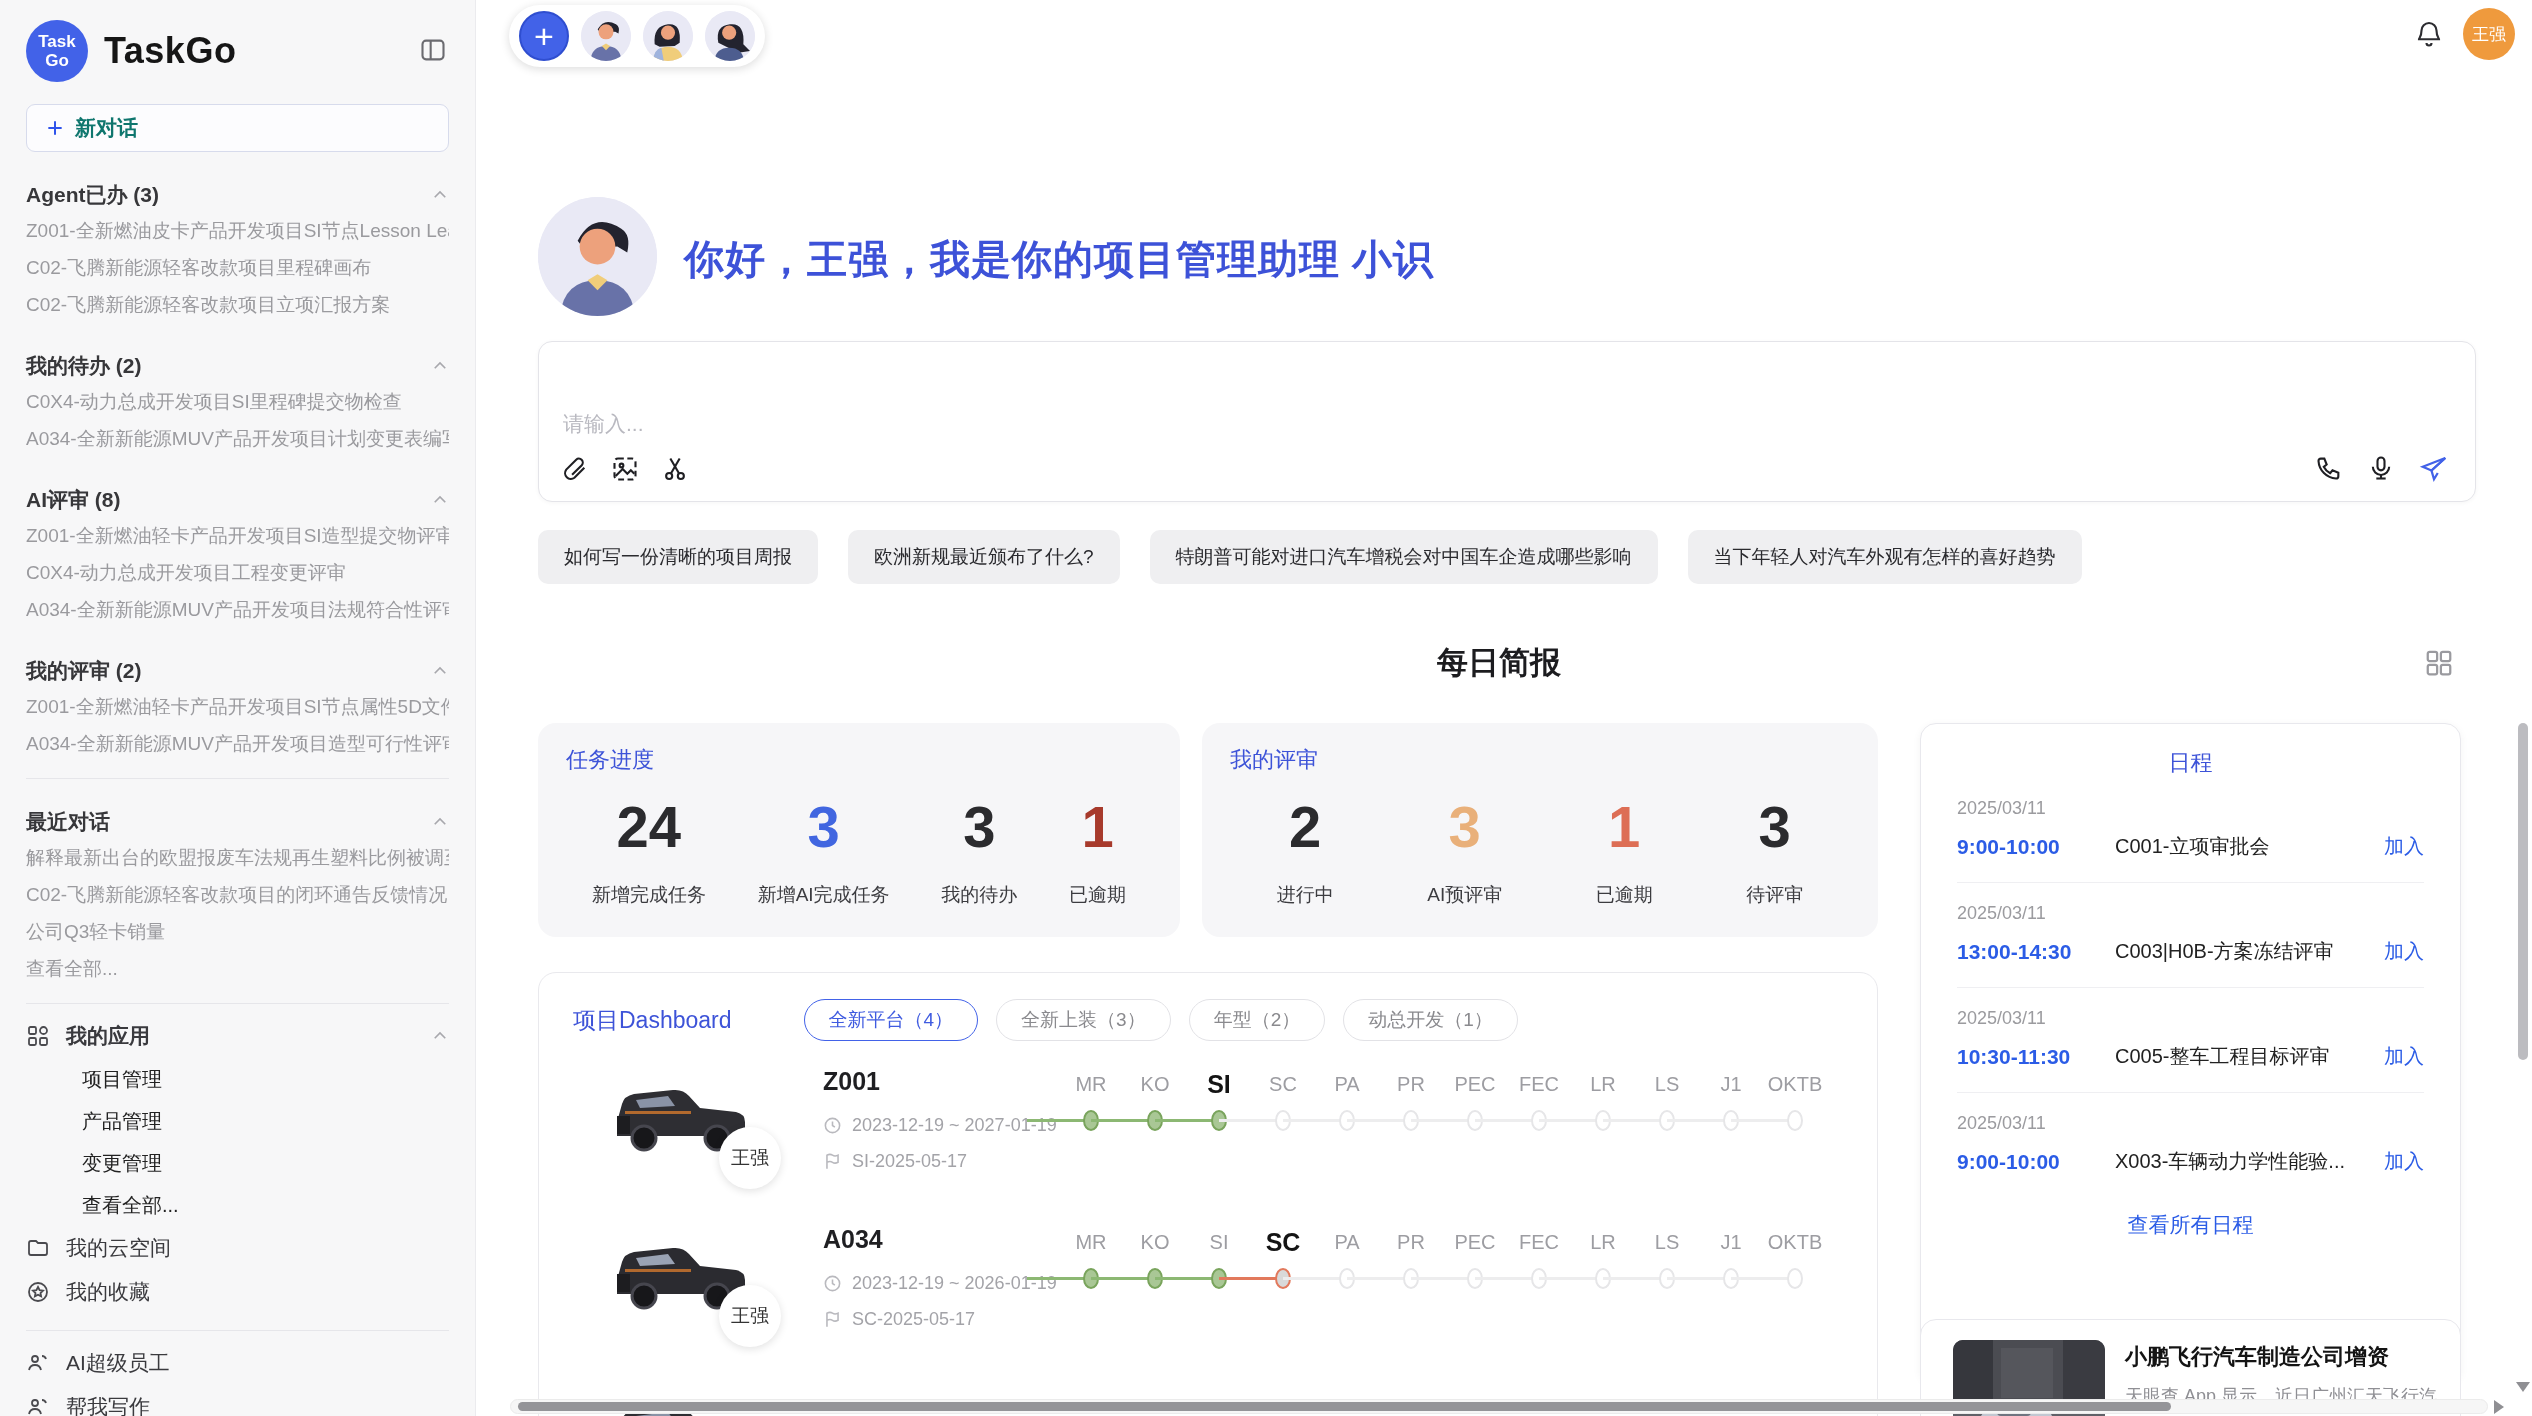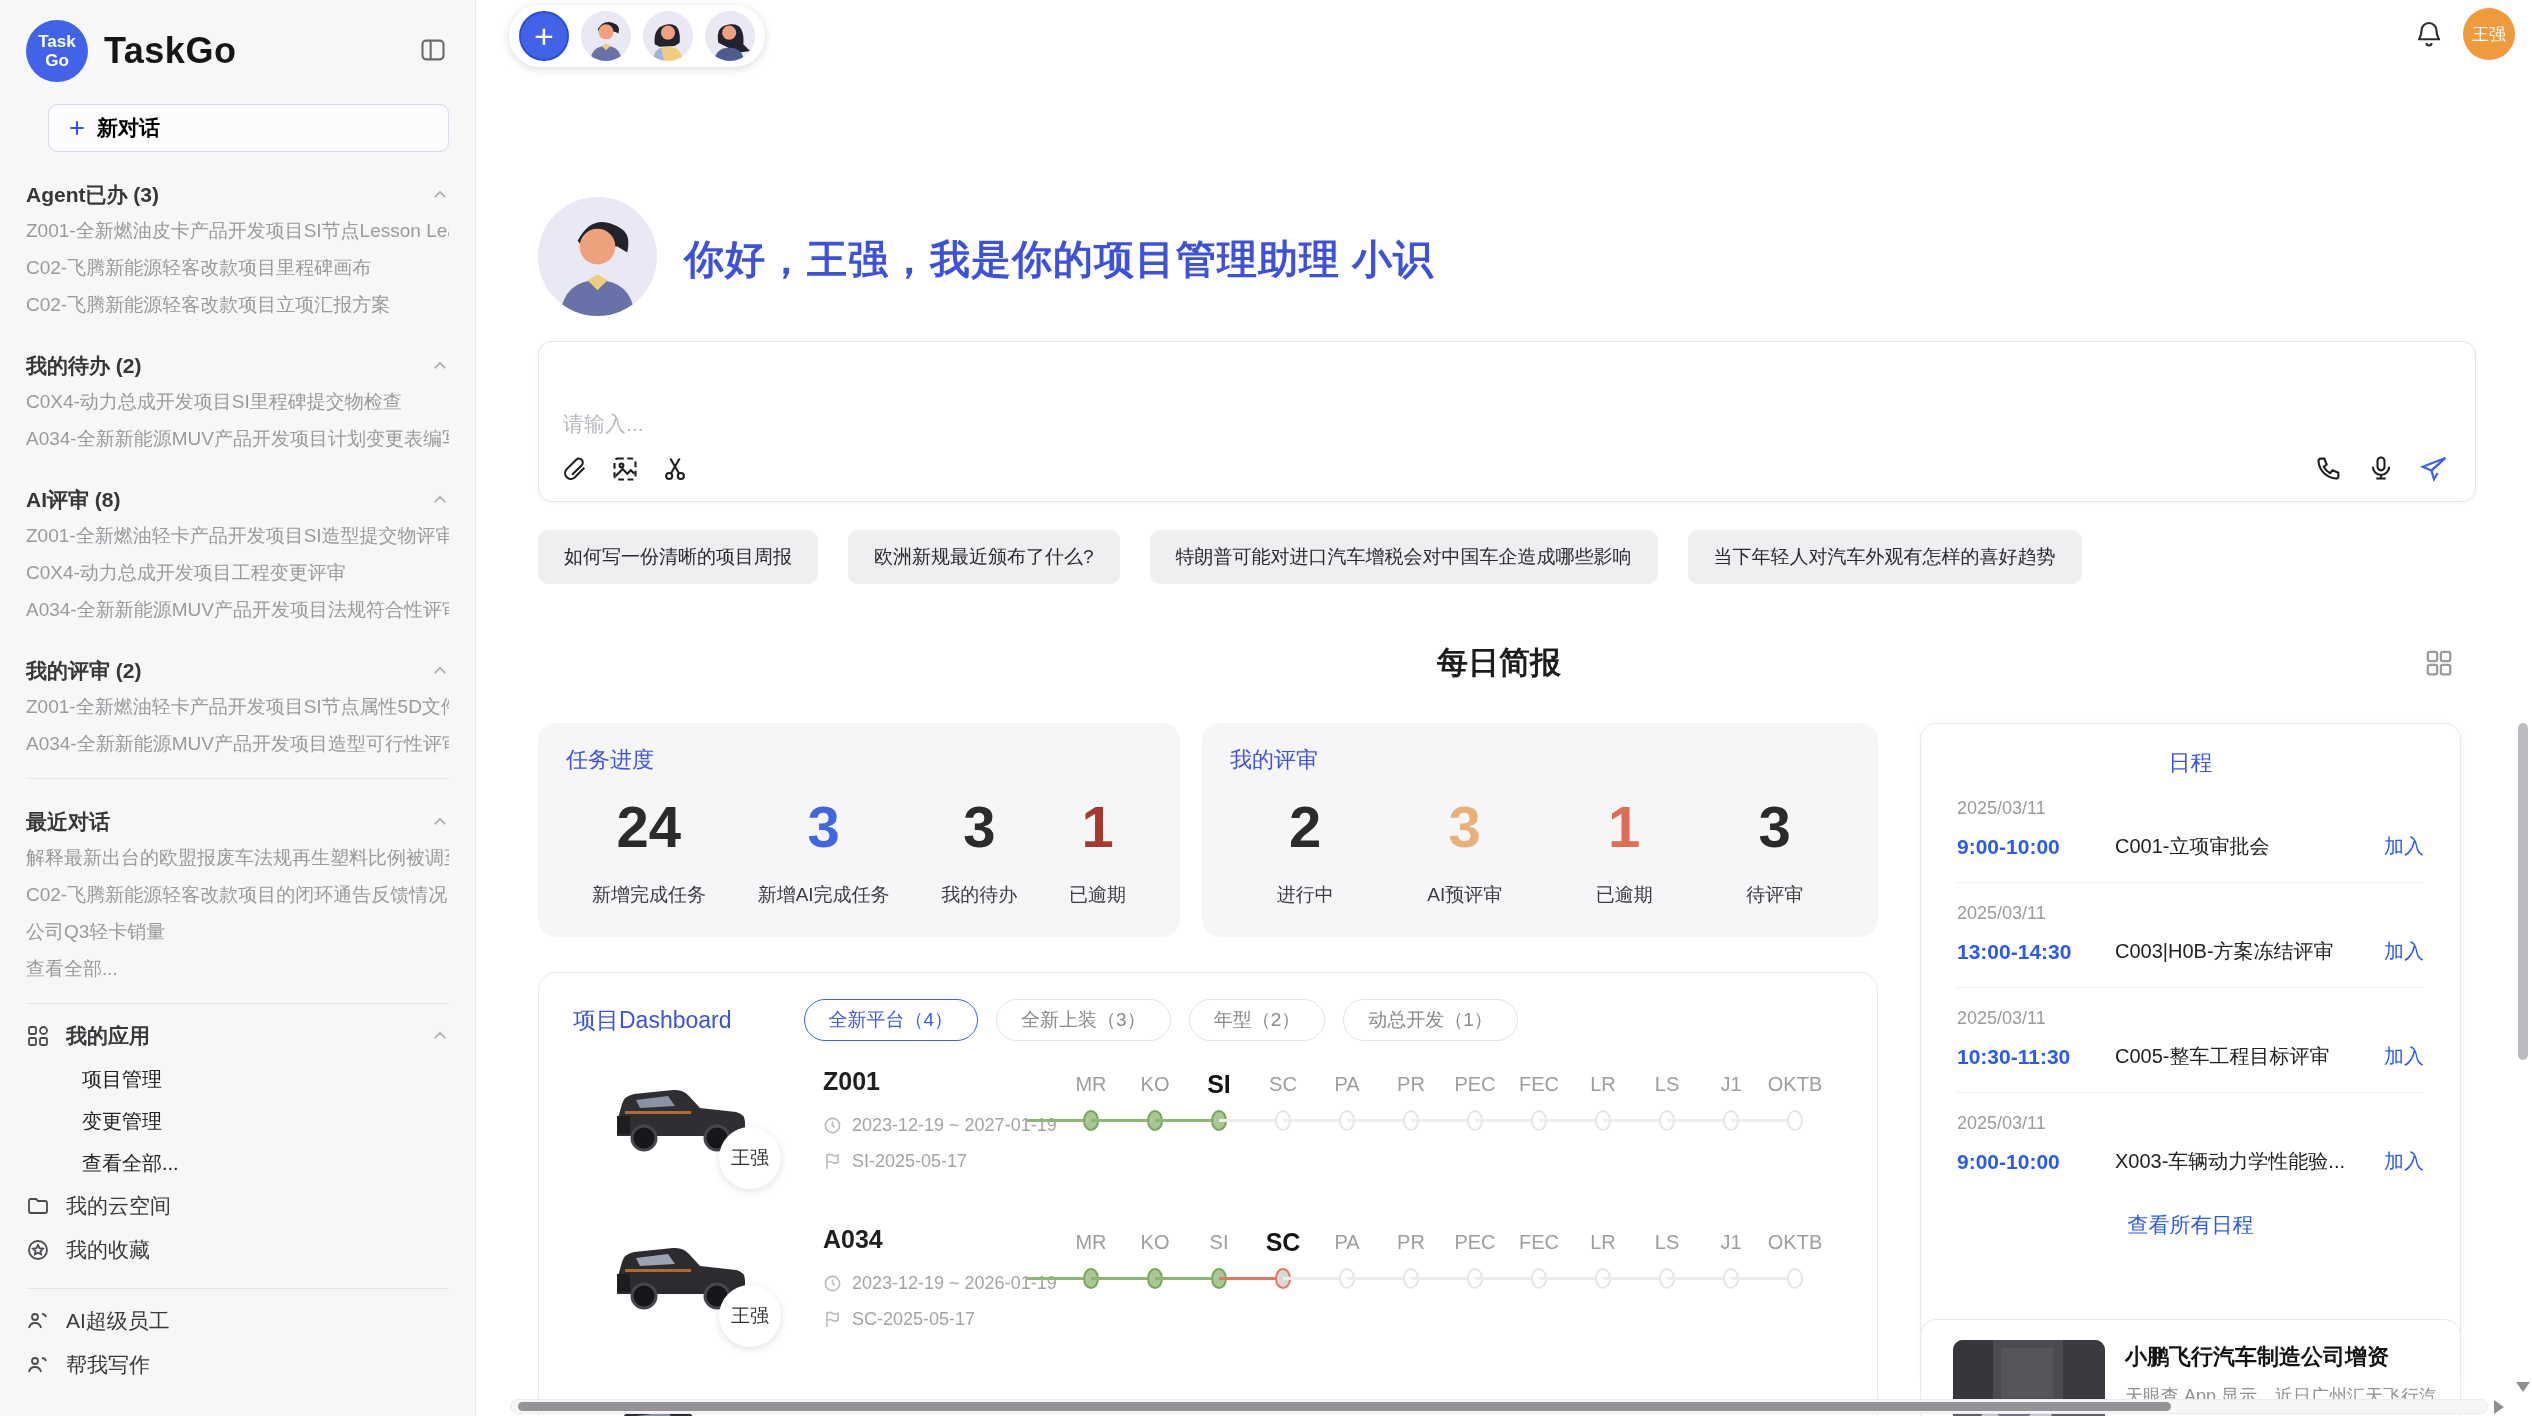--- a/index.html
+++ b/index.html
@@ -10,22 +10,22 @@
   
   .sidebar { position:absolute; left:0; top:0; width:476px; height:1416px;
              background:#f7f7f8; border-right:1px solid #ebebee; padding:20px 26px; overflow:hidden; }
   .logo-row { display:flex; align-items:center; gap:16px; position:relative; }
   .logo-circle { width:62px; height:62px; border-radius:50%; background:#4262e8; color:#fff;
                  display:flex; flex-direction:column; align-items:center; justify-content:center;
                  font-size:17px; line-height:19px; font-weight:bold; }
   .app-title { font-size:36px; font-weight:bold; color:#161616; letter-spacing:.5px; }
   .panel-toggle { position:absolute; right:2px; top:16px; cursor:pointer; }
   .new-chat { margin-top:22px; height:48px; background:#fcfcfe; border:1px solid #d7dbec; border-radius:9px;
-              display:flex; align-items:center; gap:10px; padding:0 18px; color:#000000; font-size:21px;
-              font-weight:bold; cursor:pointer;margin-left:22px; }
+              display:flex; align-items:center; gap:10px; padding:0 18px; color:#0f766e; font-size:21px;
+              font-weight:bold; cursor:pointer; }
   .side-header { margin-top:26px; display:flex; align-items:center; justify-content:space-between;
                  font-size:21px; font-weight:bold; color:#37373a; height:34px; cursor:pointer; }
   .side-list .side-item { font-size:19px; color:#9a9a9e; height:37px; line-height:37px;
                           white-space:nowrap; overflow:hidden; cursor:pointer; }
   .side-divider { border-top:1px solid #e6e6ea; margin:16px 0 10px; }
   .icon-row { display:flex; align-items:center; gap:16px; font-size:21px; color:#3a3a3e; height:44px; cursor:pointer; }
   .icon-row.header { font-weight:bold; justify-content:flex-start; }
   .icon-row .grow { flex:1; }
   .sub-list .side-item { padding-left:56px; height:42px; line-height:42px; font-size:20px; }
 
@@ -246,20 +246,21 @@
     </svg>
     <span>我的应用</span>
     <span class="grow"></span>
     <svg class="ic" width="18" height="18" viewBox="0 0 24 24" fill="none" stroke="#a8a8ad" stroke-width="2.2">
         <polyline points="5 15 12 8 19 15"></polyline>
       </svg>
   </div>
   <div class="sub-list">
 
   <div class="side-item">项目管理</div>
+      <div class="side-item">产品管理</div>
       <div class="side-item">变更管理</div>
       <div class="side-item">查看全部...</div>
     </div>
 
   <div class="icon-row">
     <svg class="ic" width="24" height="24" viewBox="0 0 24 24" fill="none" stroke="#4a4a4f" stroke-width="1.8">
       <path d="M3 7 q0-2 2-2 h5 l2 2 h7 q2 0 2 2 v8 q0 2 -2 2 H5 q-2 0 -2-2 Z"></path>
     </svg>
     <span>我的云空间</span>
   </div>

